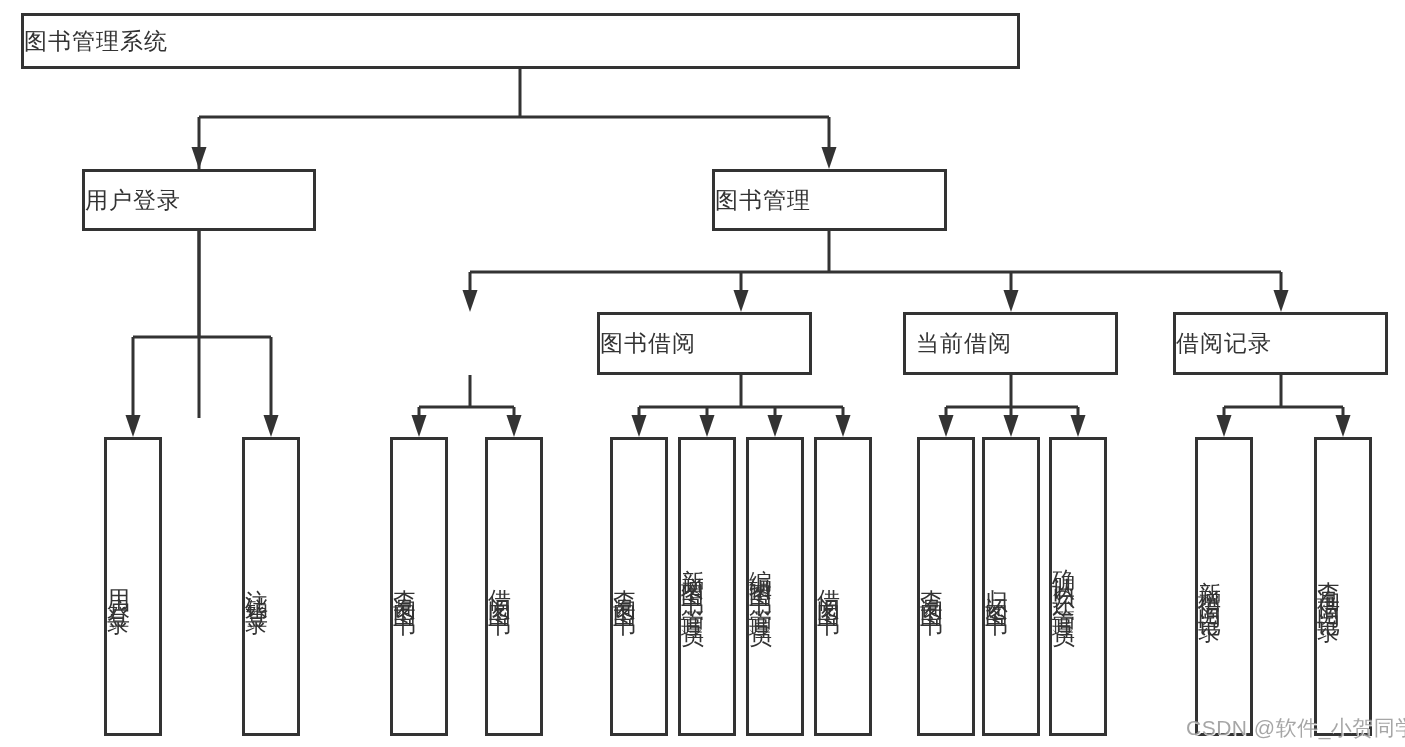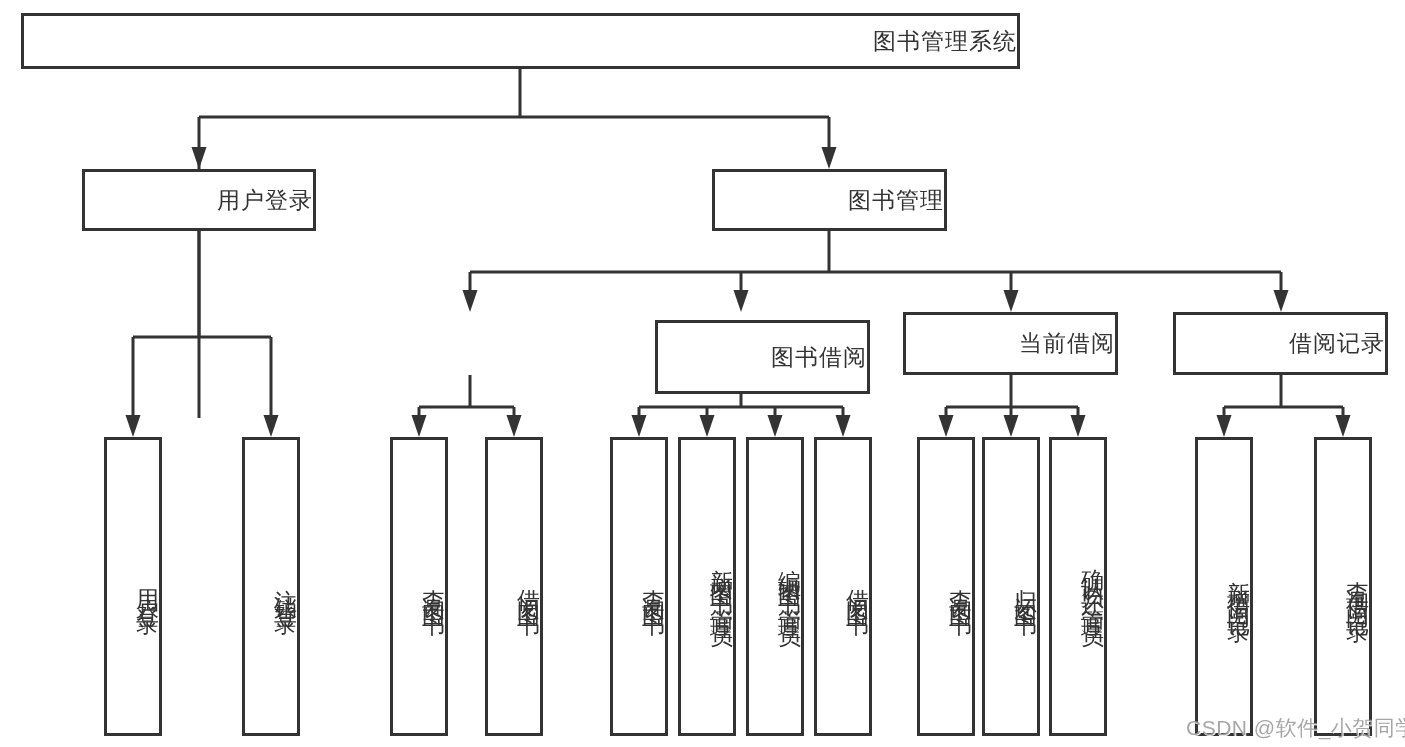--- a/index.html
+++ b/index.html
@@ -27,21 +27,21 @@
   }
   .conn { stroke: var(--line); stroke-width: 3; fill: none; }
   .arrow { fill: var(--line); stroke: none; }
 
   .node {
     position: absolute;
     background: var(--bg);
     border: 3px solid var(--line);
     display: flex;
     align-items: center;
-    justify-content: flex-end;
+    justify-content: flex-start;
     color: var(--text);
     font-family: Liberation Serif, serif;
   }
   .node.h span {
     font-size: 23px;
     letter-spacing: 1px;
     white-space: nowrap;
     color: var(--text);
   }
   .node.v span {
@@ -123,21 +123,21 @@
     <span>图书管理系统</span>
   </div>
 
   <div class="node h" style="left:82px; top:169px; width:234px; height:62px;">
     <span>用户登录</span>
   </div>
   <div class="node h" style="left:712px; top:169px; width:235px; height:62px;">
     <span>图书管理</span>
   </div>
 
-  <div class="node h" style="left:655px; top:312px; width:215px; height:74px;margin-top:8px;">
+  <div class="node h" style="left:597px; top:312px; width:215px; height:63px;">
     <span>图书借阅</span>
   </div>
   <div class="node h" style="left:903px; top:312px; width:215px; height:63px;padding-left:10px;">
     <span>当前借阅</span>
   </div>
   <div class="node h" style="left:1173px; top:312px; width:215px; height:63px;">
     <span>借阅记录</span>
   </div>
 
   <div class="node v" style="left:104px; top:437px; width:58px; height:299px;">

